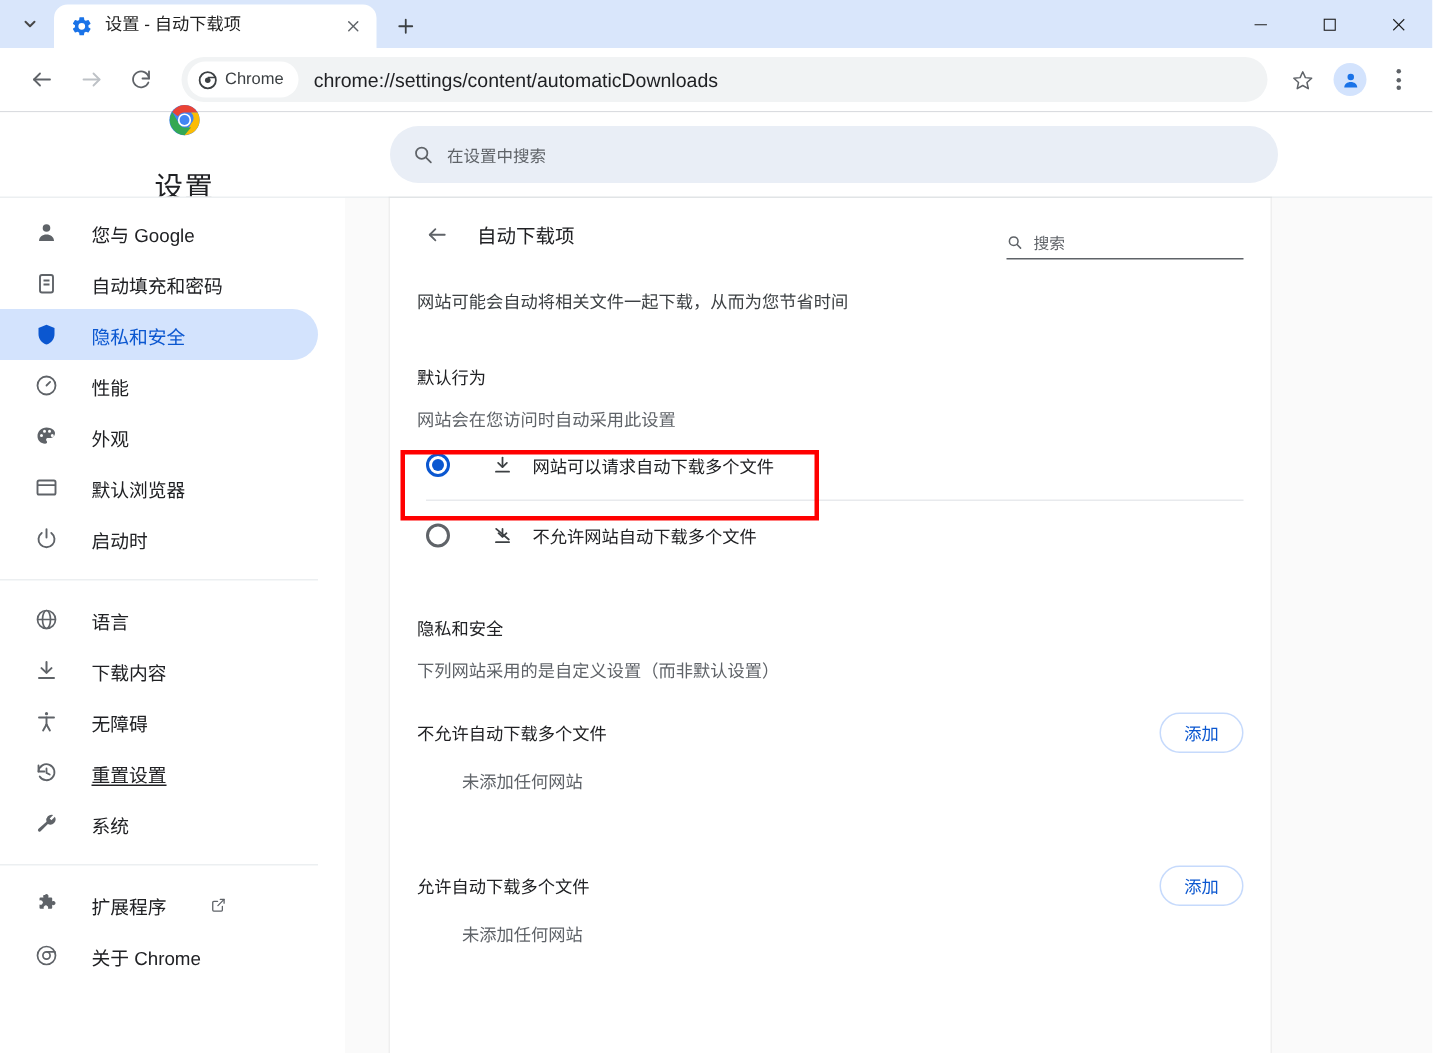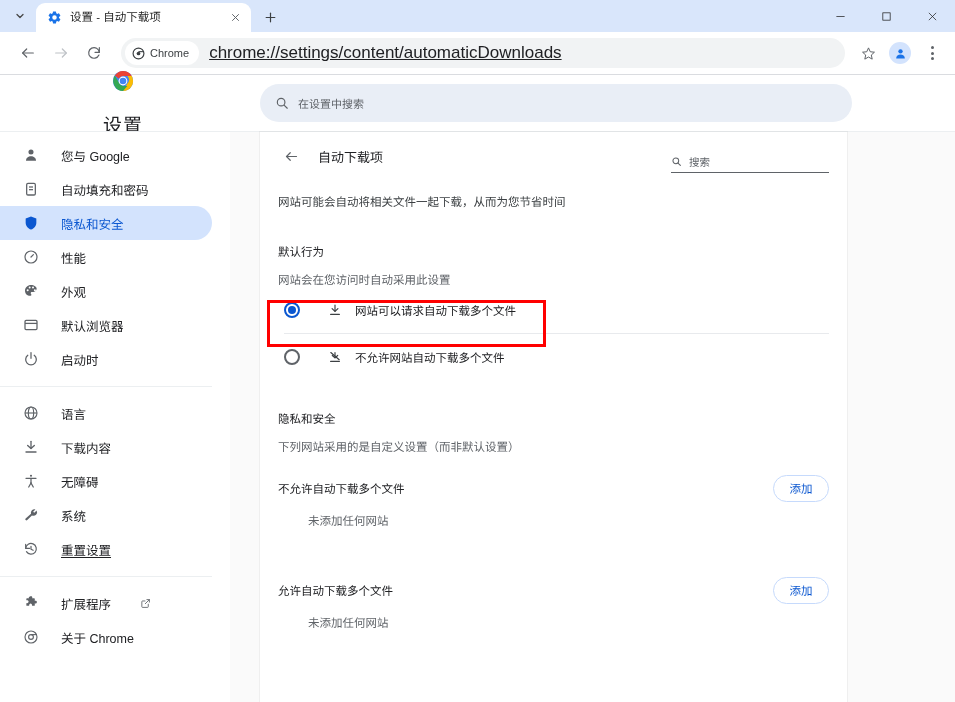--- a/index.html
+++ b/index.html
@@ -128,26 +128,25 @@
     padding: 0 10px 0 7px;
     gap: 5px;
     flex: 0 0 auto;
   }
   .chrome-chip .chip-label {
     font-size: 11px;
     color: #3c4043;
     font-weight: 500;
   }
   .omnibox-url {
-    font-size: 17px;
+    font-size: 13px;
     color: #202124;
     margin-left: 10px;
     white-space: nowrap;
     overflow: hidden;
-    text-decoration: underline;
   }
   .tb-right { display: flex; align-items: center; gap: 2px; margin-left: 2px; }
   .tb-icon {
     width: 30px; height: 30px;
     display: flex; align-items: center; justify-content: center;
     border-radius: 50%;
     color: #5f6368;
   }
   .tb-icon svg { width: 15px; height: 15px; }
   .avatar-icon {
@@ -648,36 +647,36 @@
                 <line x1="12" y1="8" x2="12" y2="15"></line>
                 <line x1="12" y1="15" x2="8.6" y2="21"></line>
                 <line x1="12" y1="15" x2="15.4" y2="21"></line>
               </svg>
             </span>
           <span class="nav-label">无障碍</span>
         </div>
 
         <div class="nav-item">
           <span class="nav-ico">
-              <svg viewBox="0 0 24 24" fill="currentColor">
-                <path d="M20.4 5.3 16.9 8.8l-1.7-1.7 3.5-3.5a5.3 5.3 0 0 0-6.7 6.6L4 17.2a1.7 1.7 0 1 0 2.4 2.4l7-7a5.3 5.3 0 0 0 7-7.3z"></path>
-              </svg>
-            </span>
-          <span class="nav-label">系统</span>
-        </div>
-
-        <div class="nav-item">
-          <span class="nav-ico">
               <svg viewBox="0 0 24 24" fill="none" stroke="currentColor" stroke-width="1.8" stroke-linecap="round" stroke-linejoin="round">
                 <path d="M4 11a8 8 0 1 1 1.2 5"></path>
                 <polyline points="4 5 4 11 10 11"></polyline>
                 <polyline points="12 8 12 12.4 15.2 14"></polyline>
               </svg>
             </span>
           <span class="nav-label underlined">重置设置</span>
+        </div>
+
+        <div class="nav-item">
+          <span class="nav-ico">
+              <svg viewBox="0 0 24 24" fill="currentColor">
+                <path d="M20.4 5.3 16.9 8.8l-1.7-1.7 3.5-3.5a5.3 5.3 0 0 0-6.7 6.6L4 17.2a1.7 1.7 0 1 0 2.4 2.4l7-7a5.3 5.3 0 0 0 7-7.3z"></path>
+              </svg>
+            </span>
+          <span class="nav-label">系统</span>
         </div>
 
         <div class="nav-sep"></div>
 
         <div class="nav-item">
           <span class="nav-ico">
               <svg viewBox="0 0 24 24" fill="currentColor">
                 <path d="M10.4 2.5a2.1 2.1 0 0 1 3.2 0c.6.7.5 1.6.1 2.4h3a1 1 0 0 1 1 1v3c.8-.4 1.7-.5 2.4.1a2.1 2.1 0 0 1 0 3.2c-.7.6-1.6.5-2.4.1v3a1 1 0 0 1-1 1h-3.3c.4-.9.4-1.9-.3-2.6a2.3 2.3 0 0 0-3.4 0c-.7.7-.7 1.7-.3 2.6H6a1 1 0 0 1-1-1v-3.3c.9.4 1.9.4 2.6-.3a2.3 2.3 0 0 0 0-3.4c-.7-.7-1.7-.7-2.6-.3V5.9a1 1 0 0 1 1-1h3c-.4-.8-.5-1.7.1-2.4z"></path>
               </svg>
             </span>

